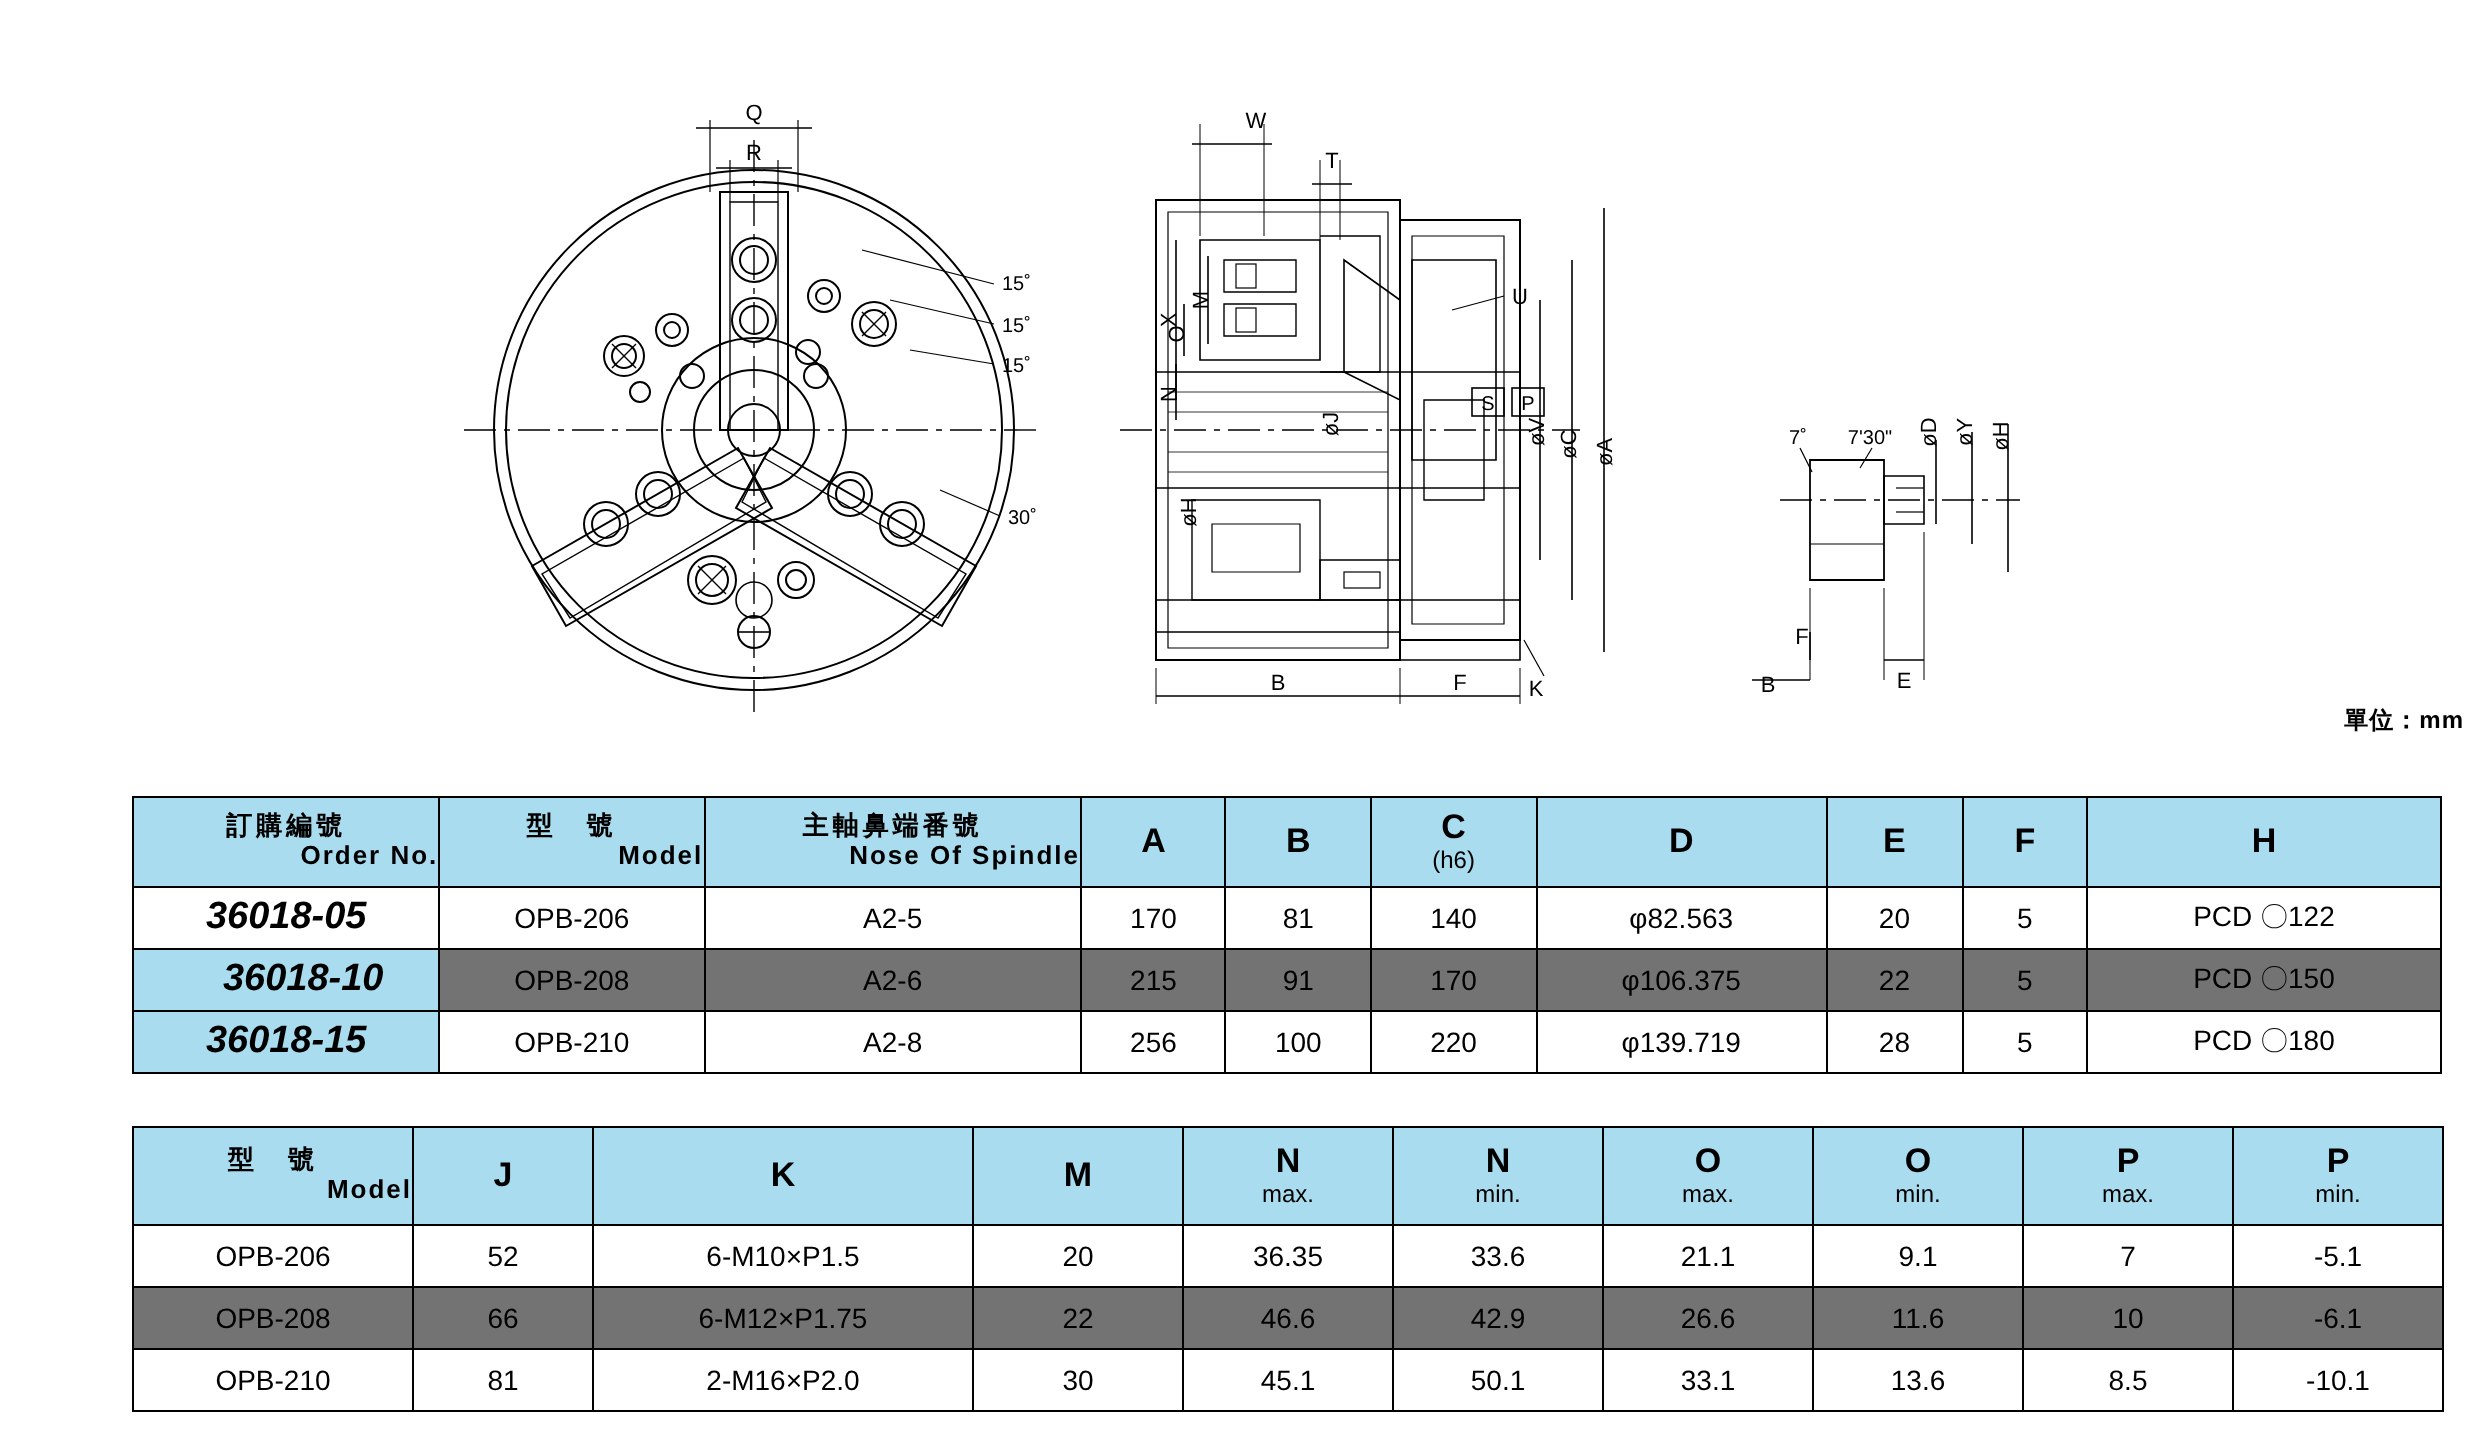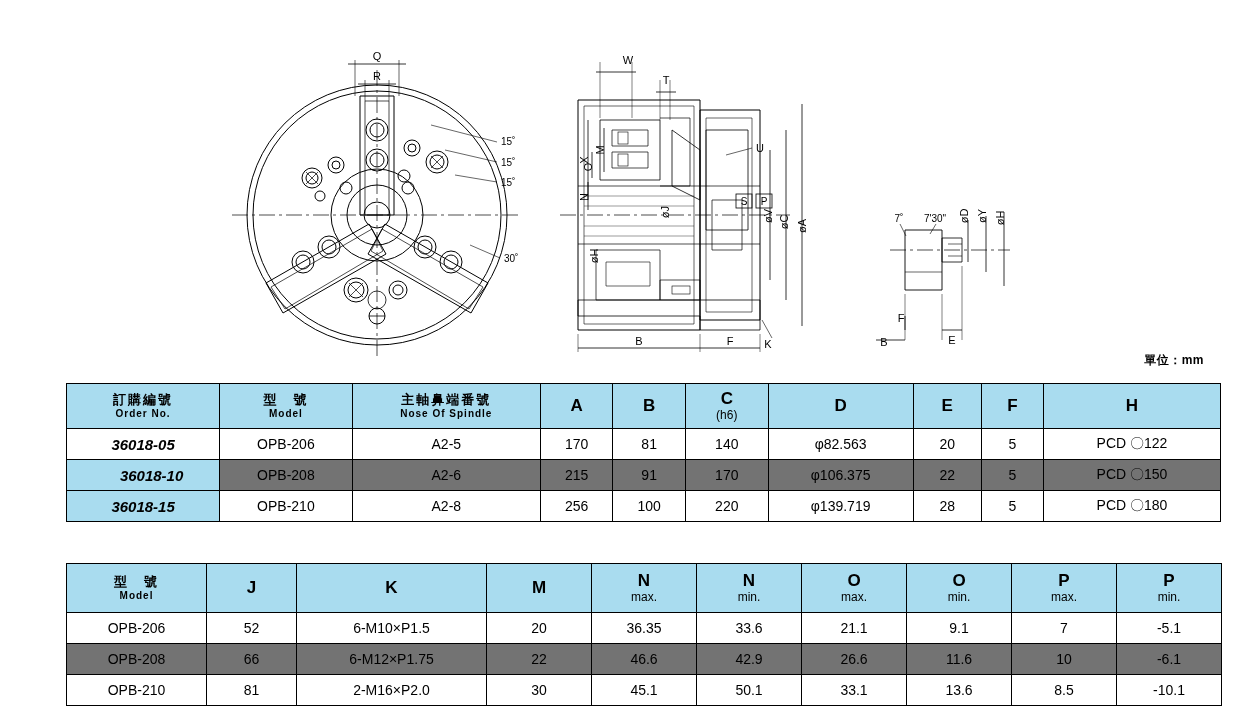--- a/index.html
+++ b/index.html
@@ -8,54 +8,54 @@
     background:#ffffff;
     font-family:"Liberation Sans", sans-serif;
     color:#000;
     overflow:hidden;
     position:relative;
   }
   .drawing{
     position:absolute;left:0;top:0;width:1240px;height:370px;
   }
   .unit-note{
-    position:absolute;right:36px;top:352px;
+    position:absolute;right:8px;top:352px;
     font-size:12px;font-weight:bold;letter-spacing:.5px;
   }
   table{
     border-collapse:collapse;
     table-layout:fixed;
   }
   .tbl1{
-    position:absolute;left:66px;top:383px;width:1155px;
+    position:absolute;left:66px;top:398px;width:1155px;
   }
   .tbl2{
     position:absolute;left:66px;top:563px;width:1155px;
   }
   td,th{
     border:1px solid #000;
     text-align:center;
     vertical-align:middle;
     font-size:14px;
     padding:0;
     height:28px;
   }
   thead th{
     background:#a9dcef;
     font-weight:bold;
     height:44px;
     line-height:1.15;
   }
   .hdr-cn{font-size:13px;letter-spacing:2px;display:block;}
-  .hdr-en{font-size:10px;letter-spacing:1px;display:block;}
+  .hdr-en{font-size:13px;letter-spacing:1px;display:block;text-align:right;}
   .hdr-big{font-size:17px;font-weight:bold;display:block;}
   .hdr-sub{font-size:12px;display:block;font-weight:normal;}
   tbody tr.alt td{background:#737373;}
   tbody tr td{background:#ffffff;}
-  td.order{font-style:italic;font-weight:bold;font-size:15px;}
+  td.order{font-style:italic;font-weight:bold;font-size:19px;}
   tbody tr.alt td.order{background:#a9dcef;padding-left:17px;}
   tr.shade td.order{background:#a9dcef;}
   .tbl1 td{height:30px;}
   .tbl2 td{height:30px;}
   .tbl2 thead th{height:48px;}
   svg{display:block;}
   text{font-family:"Liberation Sans", sans-serif;}
 </style>
 </head>
 <body>

